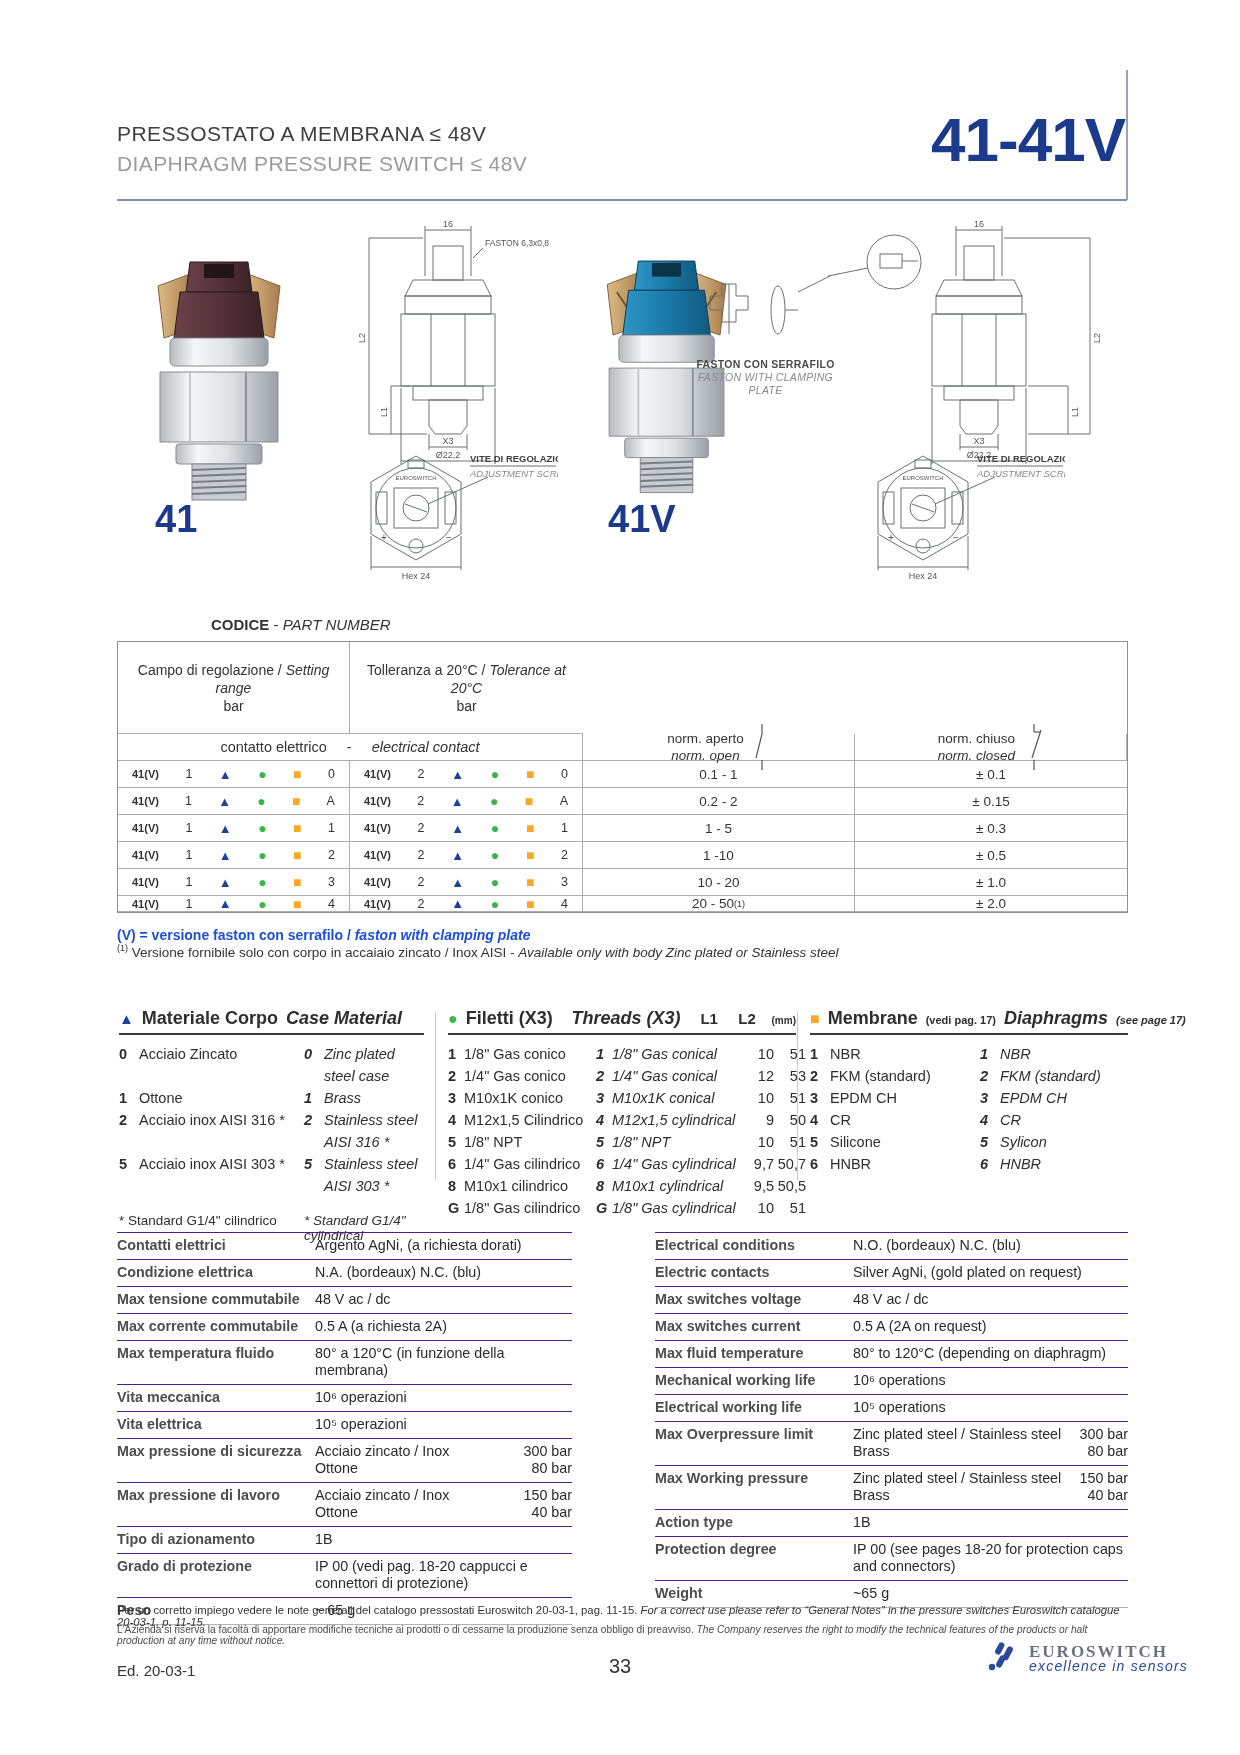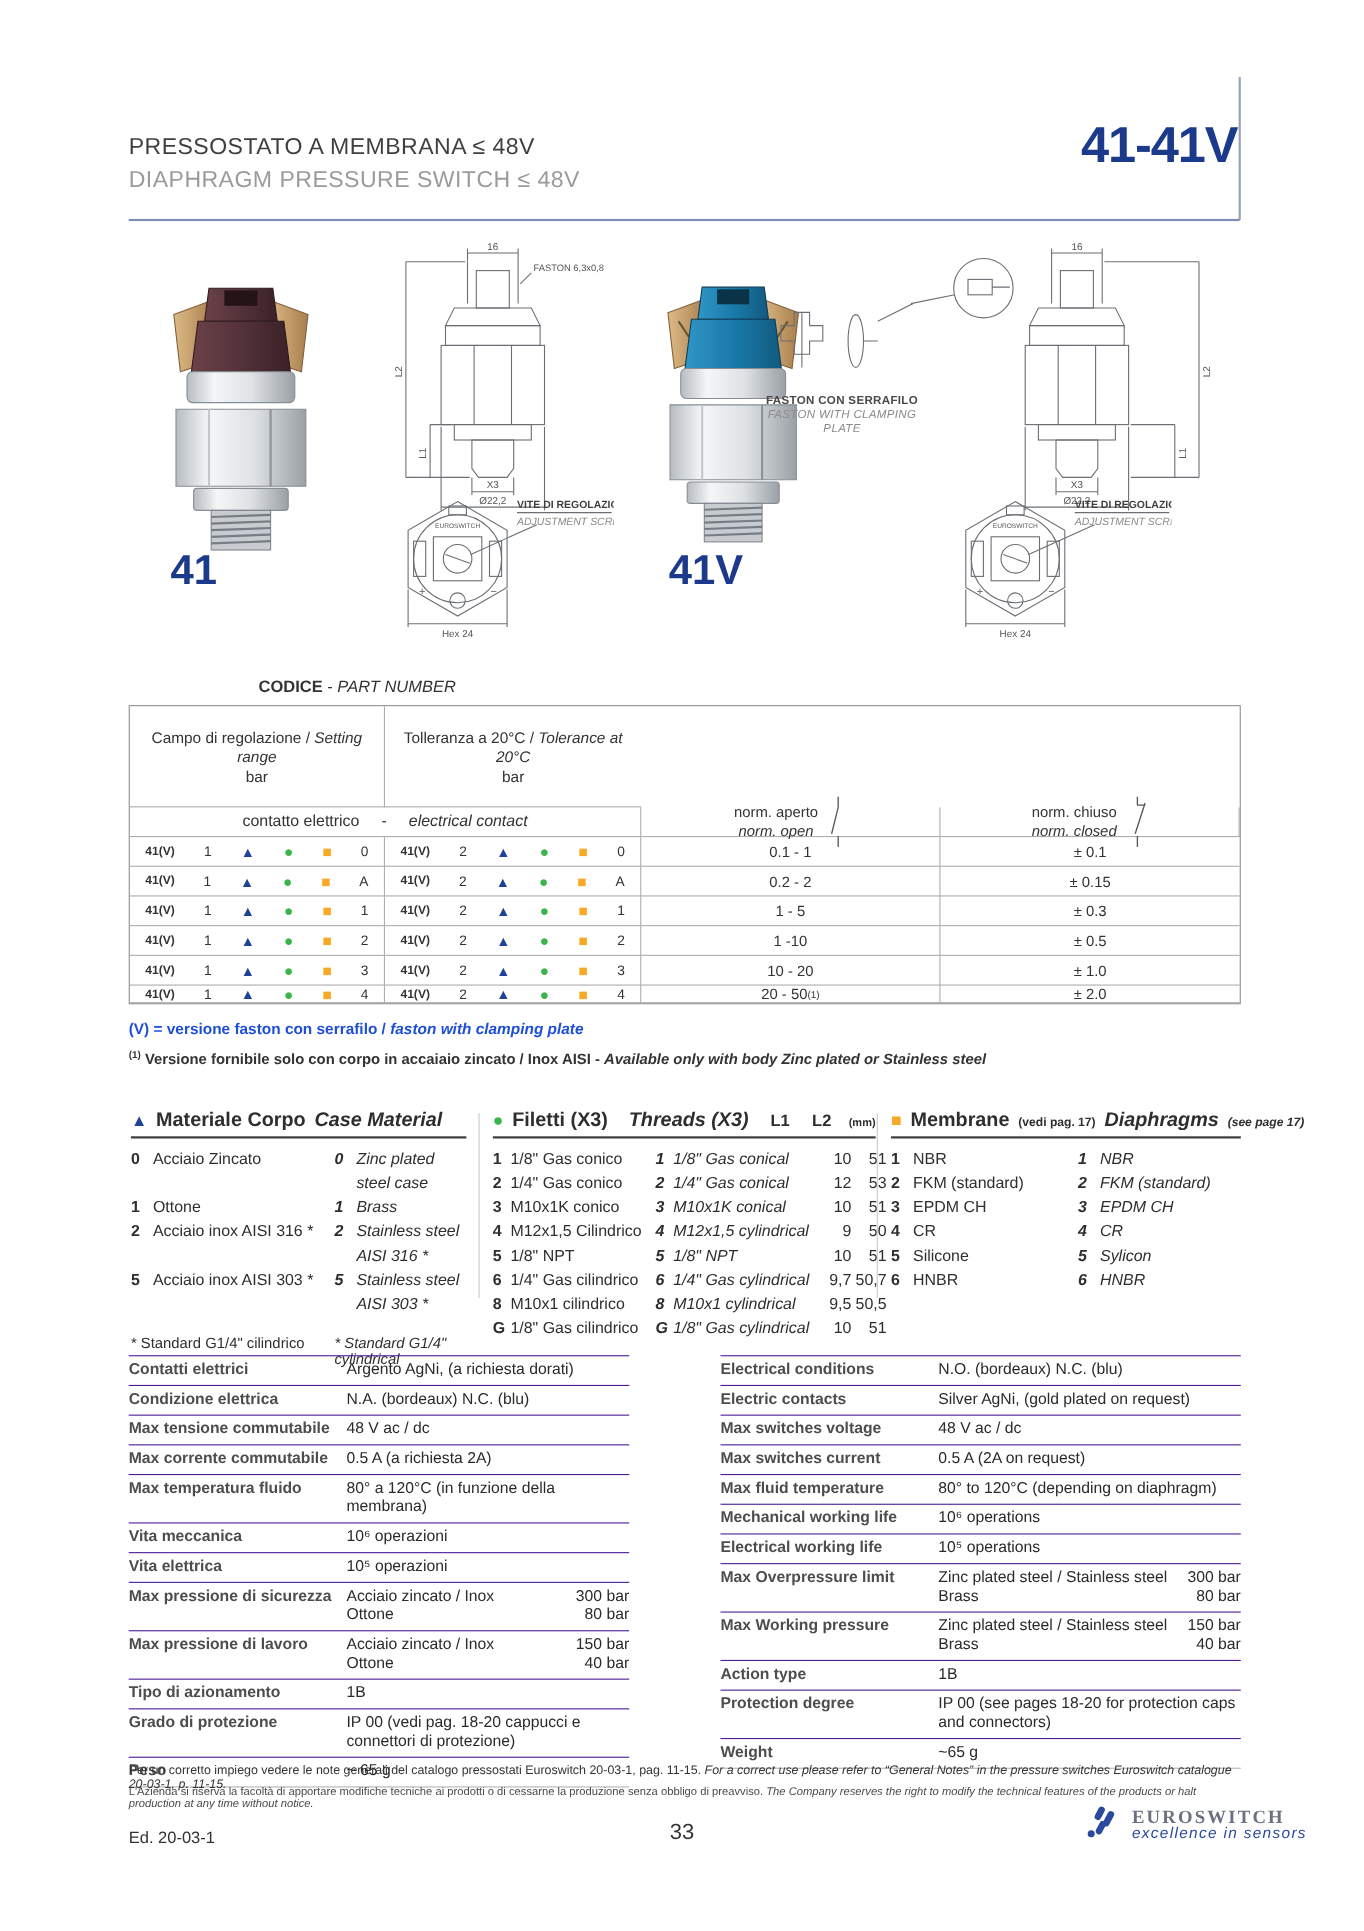--- a/index.html
+++ b/index.html
@@ -2,35 +2,35 @@
 <html><head>
 <meta charset="utf-8">
 <style>
   * { box-sizing: border-box; margin: 0; padding: 0; }
   html,body { width:1240px; height:1755px; background:#ffffff; font-family:"Liberation Sans", sans-serif; color:#2f2f2f; }
   .page { position:relative; width:1240px; height:1755px; background:#fff; overflow:hidden; }
 
   
   .hdr-title-it { position:absolute; left:117px; top:122px; font-size:21px; color:#3f3f3f; letter-spacing:.4px; }
   .hdr-title-en { position:absolute; left:117px; top:152px; font-size:21px; color:#9b9b9b; letter-spacing:.4px; }
-  .hdr-model { position:absolute; left:825px; top:104px; width:300px; text-align:right; font-size:46px; font-weight:bold; color:#1c3a8c; letter-spacing:-1px; }
+  .hdr-model { position:absolute; left:825px; top:104px; width:300px; text-align:right; font-size:62px; font-weight:bold; color:#1c3a8c; letter-spacing:-1px; }
   .vline { position:absolute; left:1126px; top:70px; width:2px; height:130px; background:#98a2ba; }
   .hrule { position:absolute; left:117px; top:199px; width:1010px; height:2px; background:#7e8fb3; }
 
   
   .abs { position:absolute; }
   svg text { font-family:"Liberation Sans", sans-serif; }
   .lbl-model { position:absolute; font-size:38px; font-weight:bold; color:#1c3a8c; }
   .fdetail-label { position:absolute; left:688px; top:358px; width:155px; text-align:center; line-height:13px; }
   .fdetail-label .it { font-size:10.5px; font-weight:bold; color:#4a4a4a; letter-spacing:.3px; }
   .fdetail-label .en { font-size:10.5px; font-style:italic; color:#8a8a8a; letter-spacing:.3px; }
 
   
   .pn { position:absolute; left:117px; top:616px; width:1011px; }
-  .pn-heading { margin-left:118px; font-size:15px; color:#333; }
+  .pn-heading { margin-left:94px; font-size:15px; color:#333; }
   .pn-heading .b { font-weight:bold; }
   .pn-heading .i { font-style:italic; }
   .pn-table { margin-top:8px; display:grid; grid-template-columns:232px 233px 272px 272px; grid-template-rows:28px 64px repeat(6,27px); border:1px solid #8f8f8f; width:1011px; background:#fff; }
   .pn-cell { border-right:1px solid #adadad; border-bottom:1px solid #adadad; display:flex; align-items:center; justify-content:center; font-size:13.5px; color:#333; }
   .pn-cell.last { border-right:none; }
   .pn-h1 { grid-column:1/3; font-size:14.5px; }
   .pn-h1 .i { font-style:italic; }
   .pn-h1 span { margin:0 10px; }
   .pn-hbig { grid-row:1/3; flex-direction:column; line-height:18px; text-align:center; font-size:14px; }
   .pn-hbig .i { font-style:italic; }
@@ -38,21 +38,21 @@
   .pn-h2 .txt { text-align:center; }
   .pn-h2 .l2 { font-style:italic; }
   .pn-contact { justify-content:space-between; padding:0 14px; font-size:12.5px; }
   .pn-contact b { font-size:11px; }
   .sym { line-height:1; }
   .sym.tri { color:#1e4296; font-size:13px; }
   .sym.cir { color:#3ab54a; font-size:14px; }
   .sym.sq  { color:#f9a825; font-size:14px; }
   .pn-note-v { margin-top:14px; font-size:14px; font-weight:bold; color:#1d4ed8; }
   .pn-note-v .en { font-style:italic; }
-  .pn-note-1 { margin-top:11px; font-size:13.5px; color:#333;font-weight:bold; }
+  .pn-note-1 { font-size:13.5px; color:#333; }
   .pn-note-1 sup { font-size:9px; }
   .pn-note-1 .en { font-style:italic; }
   .rng-sup { font-size:9px; vertical-align:super; }
 
   
   .opts { position:absolute; left:117px; top:1008px; width:1011px; height:180px; }
   .opt-col { position:absolute; top:0; }
   .opt-head { display:flex; align-items:baseline; gap:8px; font-size:18px; font-weight:bold; color:#2e2e2e; border-bottom:2px solid #3c3c3c; padding-bottom:4px; white-space:nowrap; }
   .opt-head .bullet-tri { color:#1e4296; font-size:15px; }
   .opt-head .bullet-cir { color:#3ab54a; font-size:16px; }

